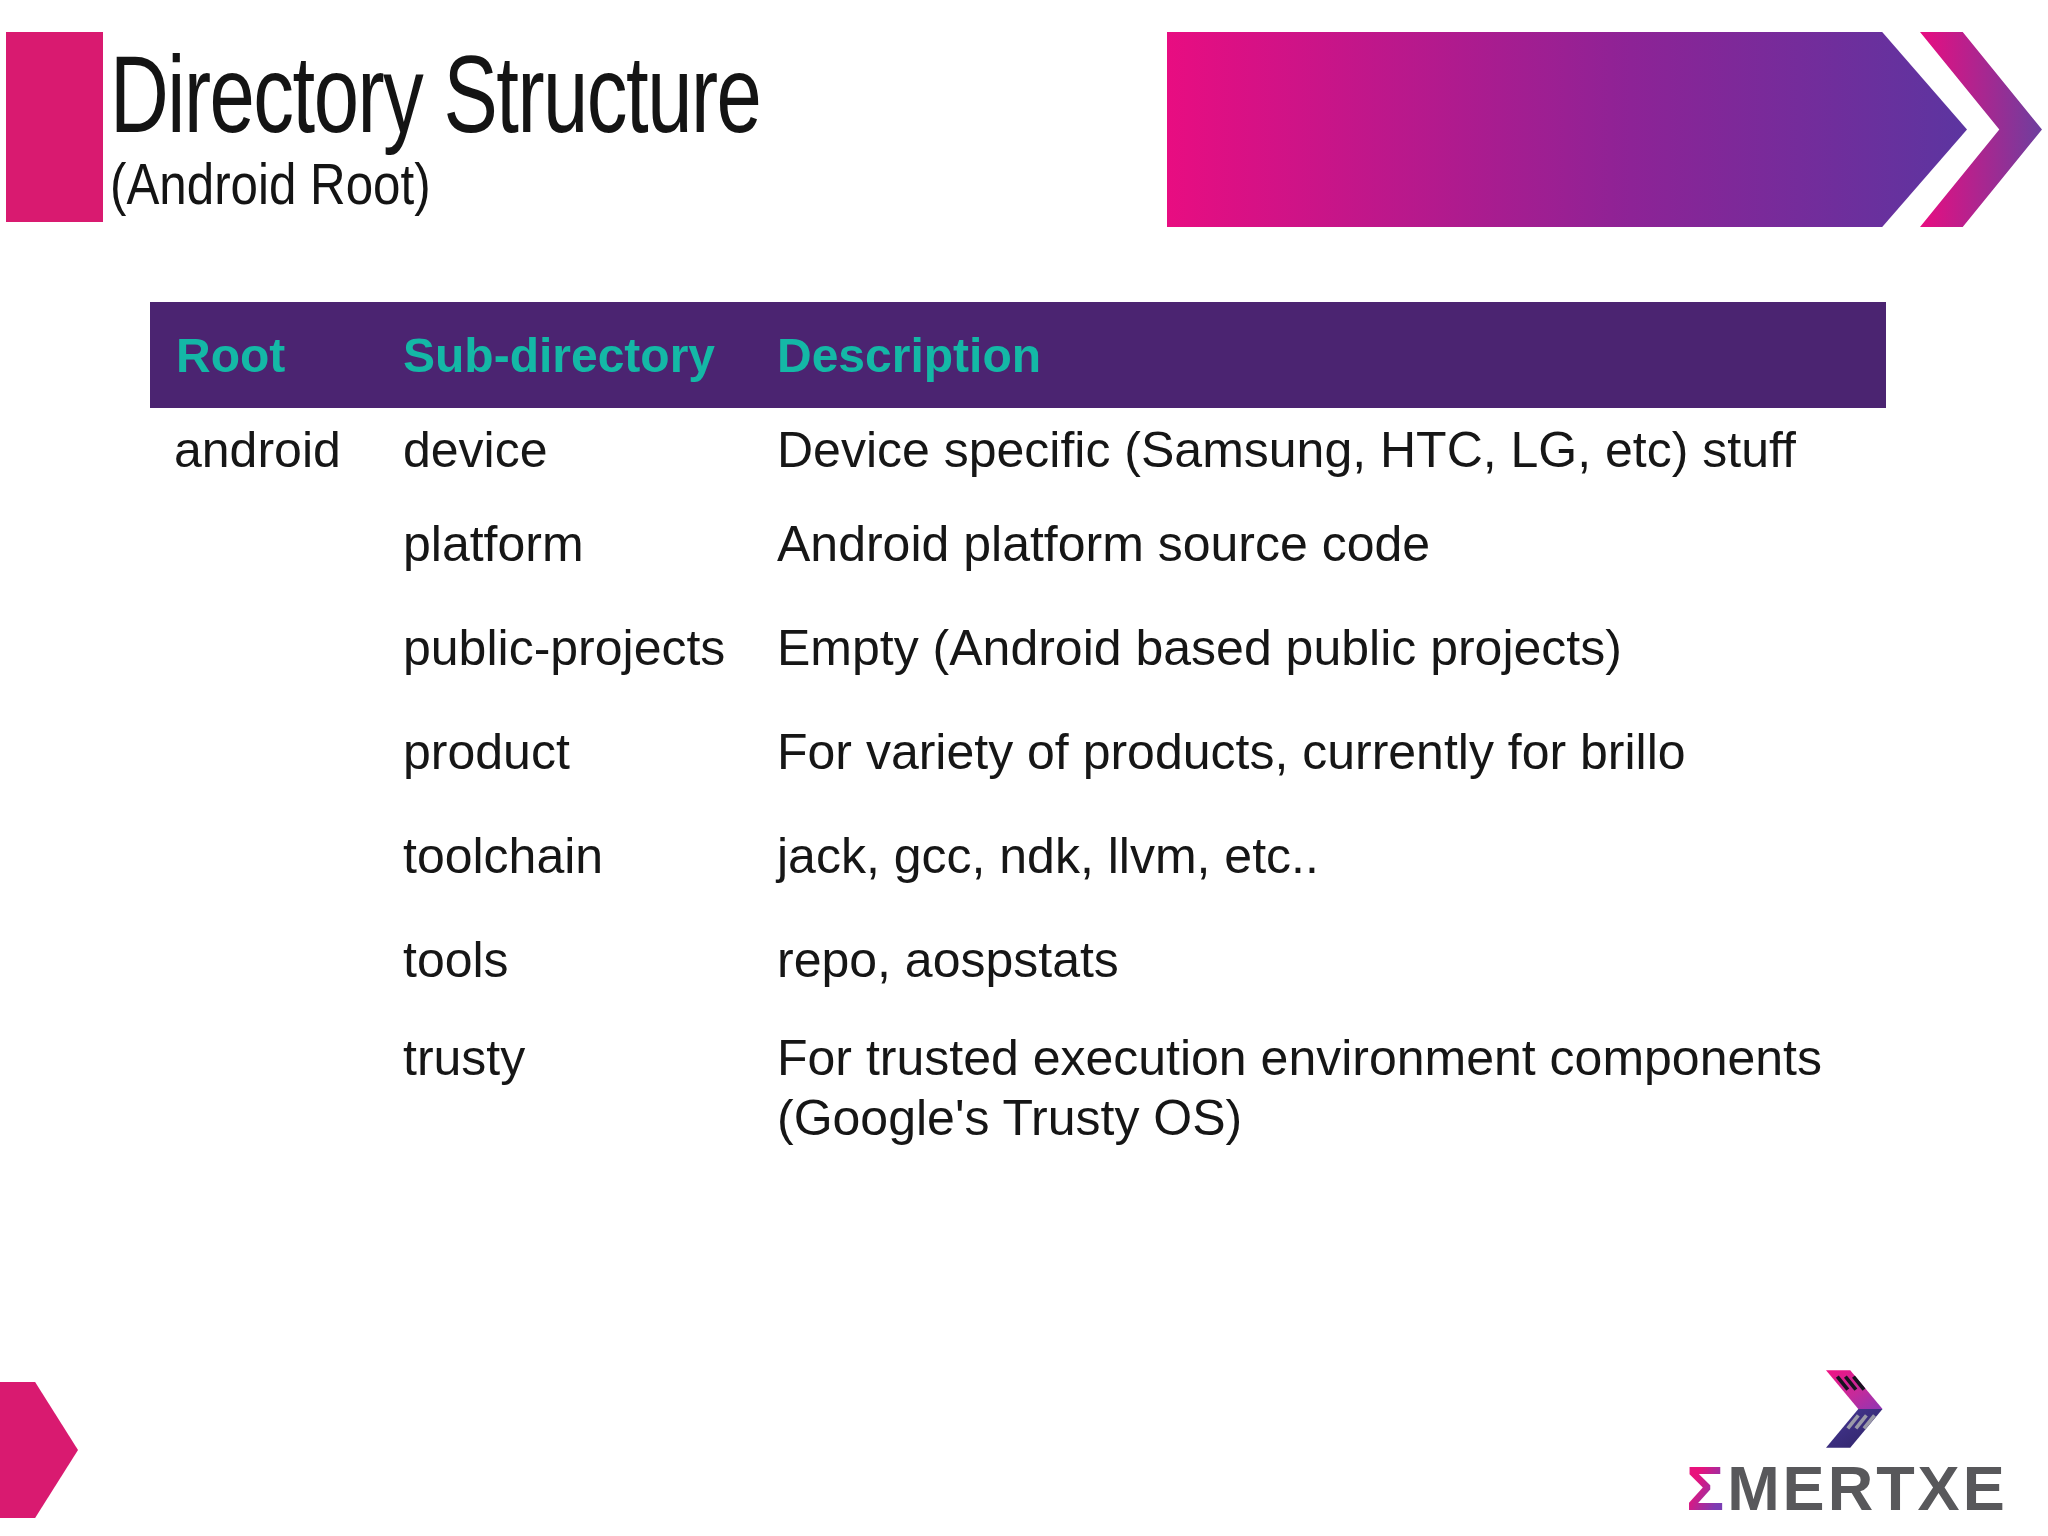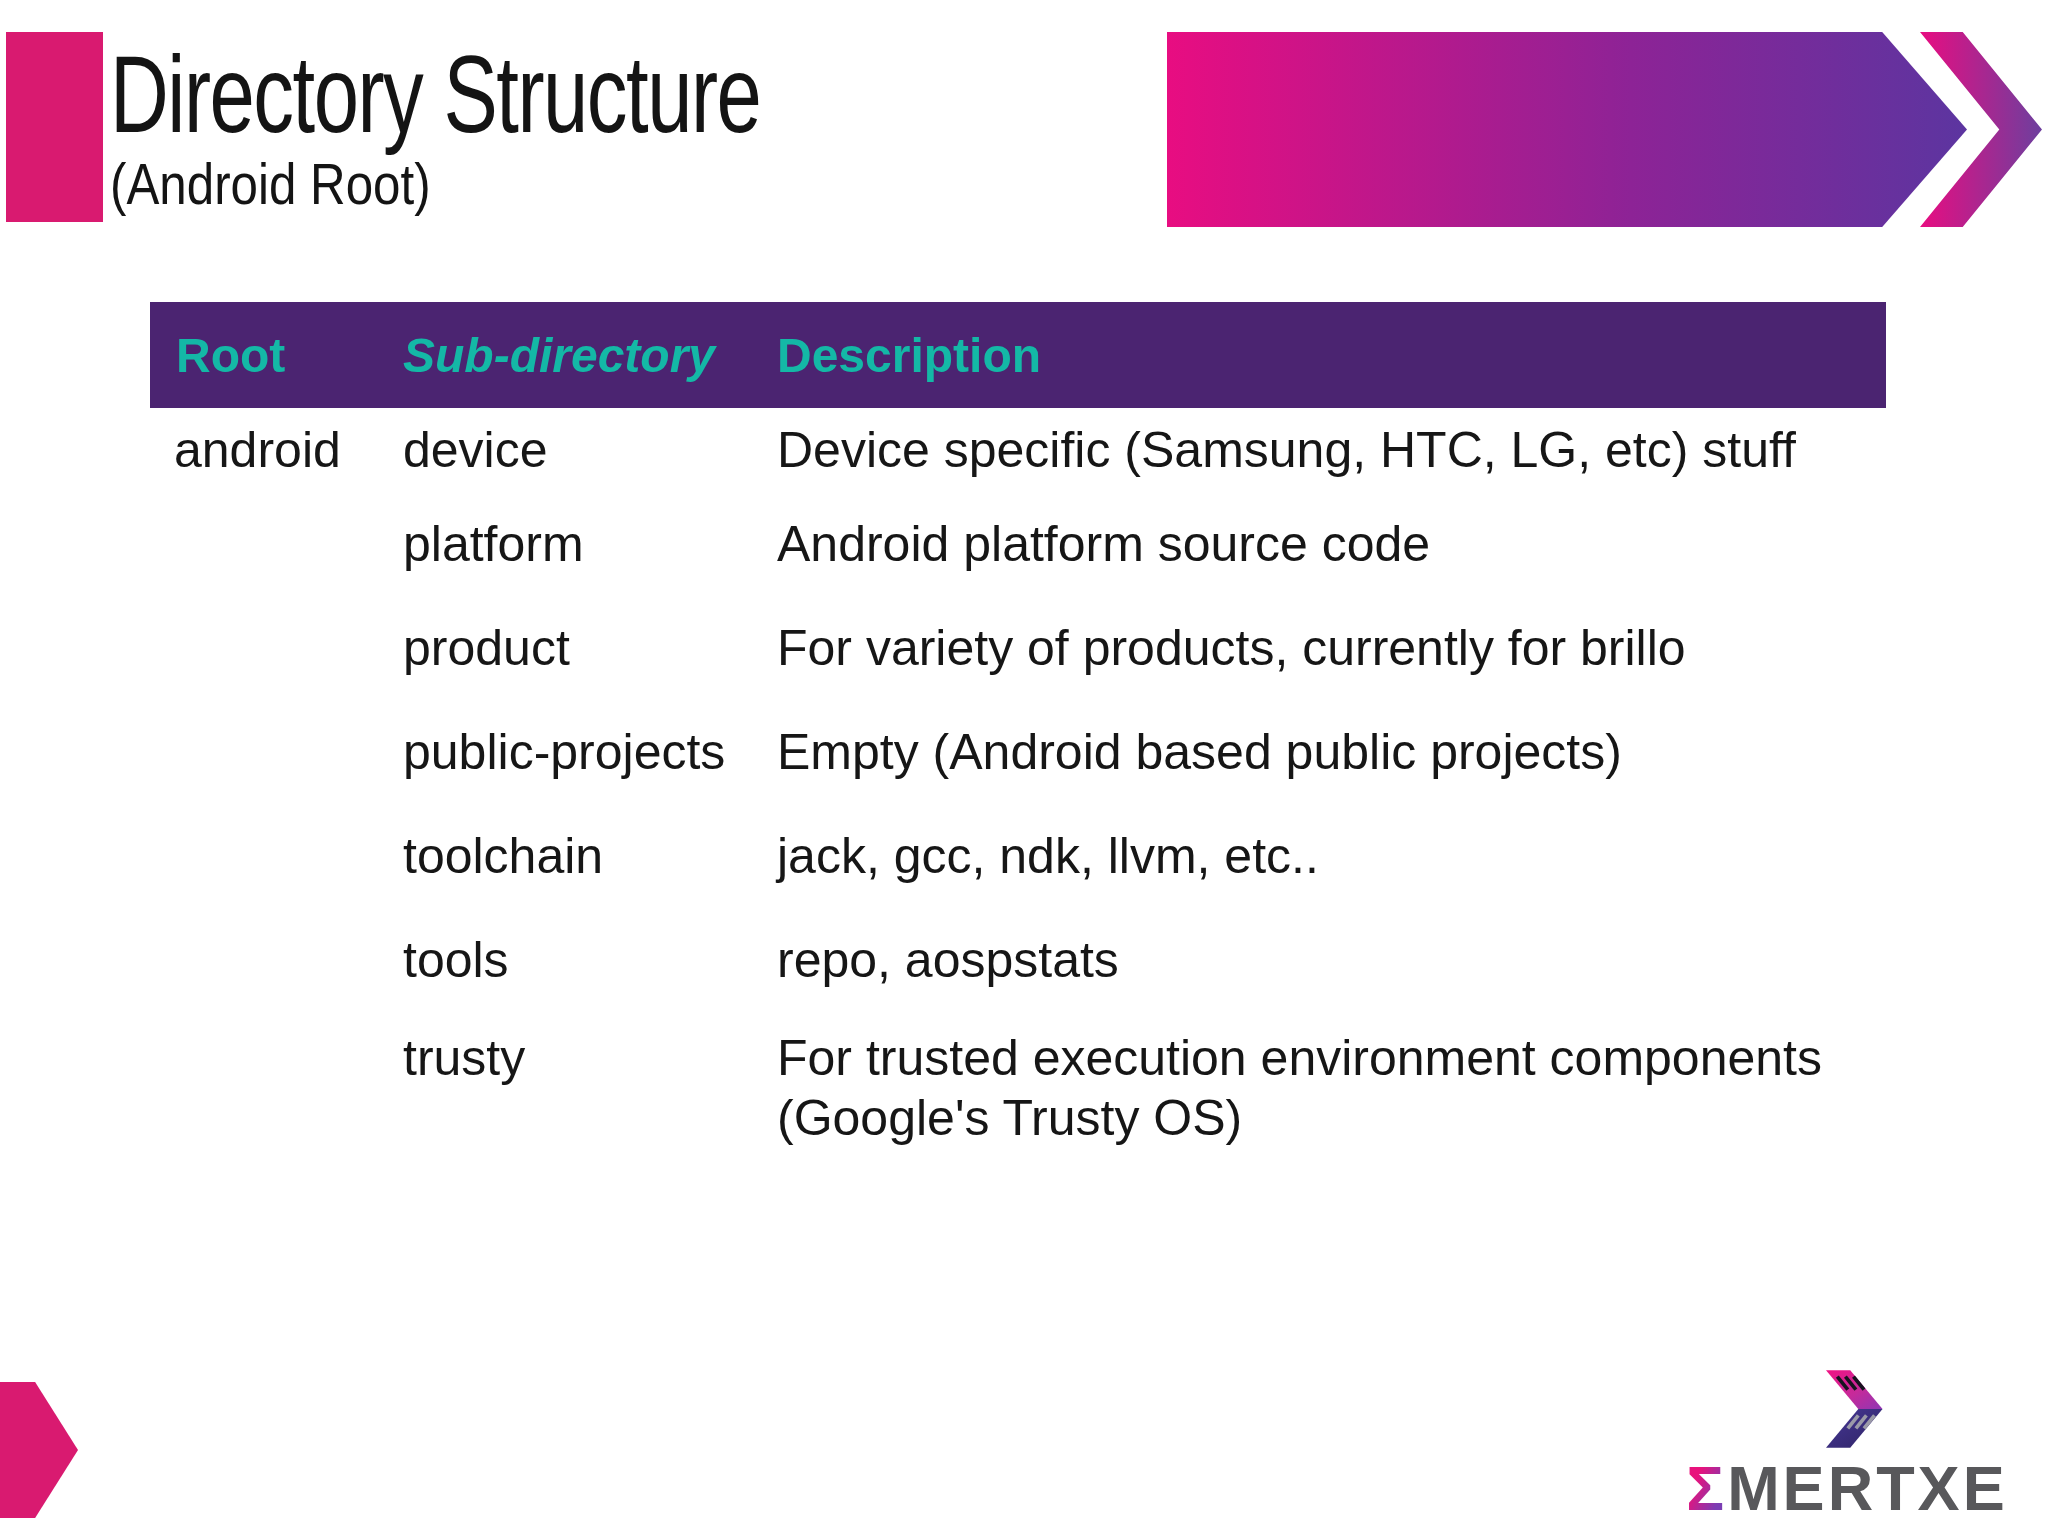--- a/index.html
+++ b/index.html
@@ -53,21 +53,21 @@
   .dir-table{
     position:absolute;left:150px;top:302px;width:1736px;
     border-collapse:collapse;table-layout:fixed;
   }
   .dir-table th{
     background:var(--header-purple);
     color:#14b8a6;font-size:48px;font-weight:bold;
     height:106px;text-align:left;padding:0;vertical-align:middle;
   }
   .dir-table th.col-root{width:253px;padding-left:26px;}
-  .dir-table th.col-sub{width:374px;font-style:italic;}
+  .dir-table th.col-sub{width:374px;}
   .dir-table th.col-desc{width:1109px;}
   .dir-table td{
     font-size:50px;color:var(--body-text);
     height:104px;padding:0;vertical-align:middle;
     line-height:1.12;
     margin-top:20px;
   }
   .dir-table td.col-root{padding-left:24px;}
   .dir-table tr.row-first td{height:84px;}
   .dir-table tr.row-last td{
@@ -119,27 +119,27 @@
       <td class="col-sub">device</td>
       <td class="col-desc">Device specific (Samsung, HTC, LG, etc) stuff</td>
     </tr>
     <tr class="table-row">
       <td class="col-root"></td>
       <td class="col-sub">platform</td>
       <td class="col-desc">Android platform source code</td>
     </tr>
     <tr class="table-row">
       <td class="col-root"></td>
-      <td class="col-sub">product</td>
-      <td class="col-desc">For variety of products, currently for brillo</td>
+      <td class="col-sub">public-projects</td>
+      <td class="col-desc">Empty (Android based public projects)</td>
     </tr>
     <tr class="table-row">
       <td class="col-root"></td>
-      <td class="col-sub">public-projects</td>
-      <td class="col-desc">Empty (Android based public projects)</td>
+      <td class="col-sub">product</td>
+      <td class="col-desc">For variety of products, currently for brillo</td>
     </tr>
     <tr class="table-row">
       <td class="col-root"></td>
       <td class="col-sub">toolchain</td>
       <td class="col-desc">jack, gcc, ndk, llvm, etc..</td>
     </tr>
     <tr class="table-row">
       <td class="col-root"></td>
       <td class="col-sub">tools</td>
       <td class="col-desc">repo, aospstats</td>

